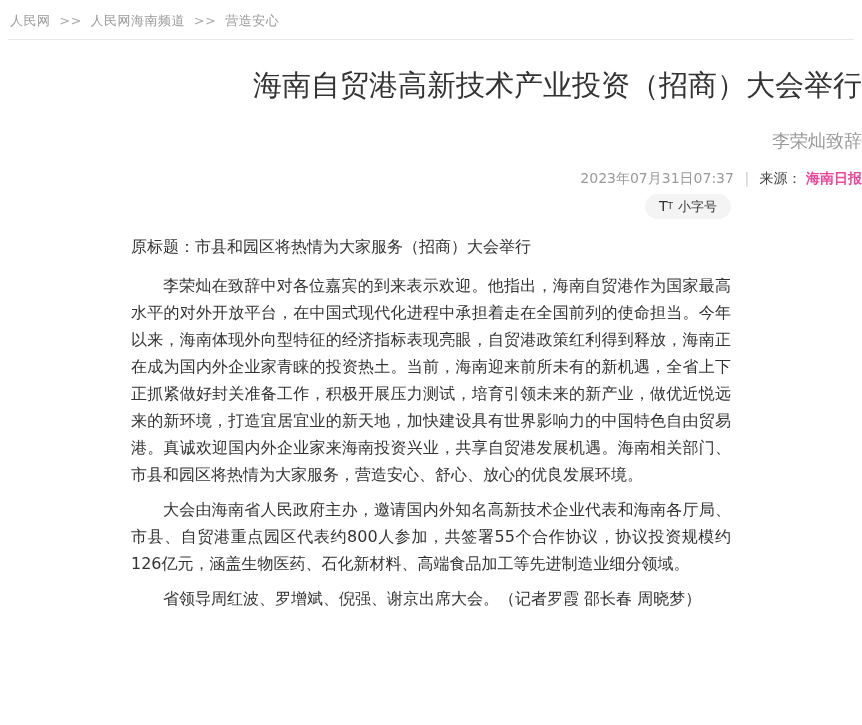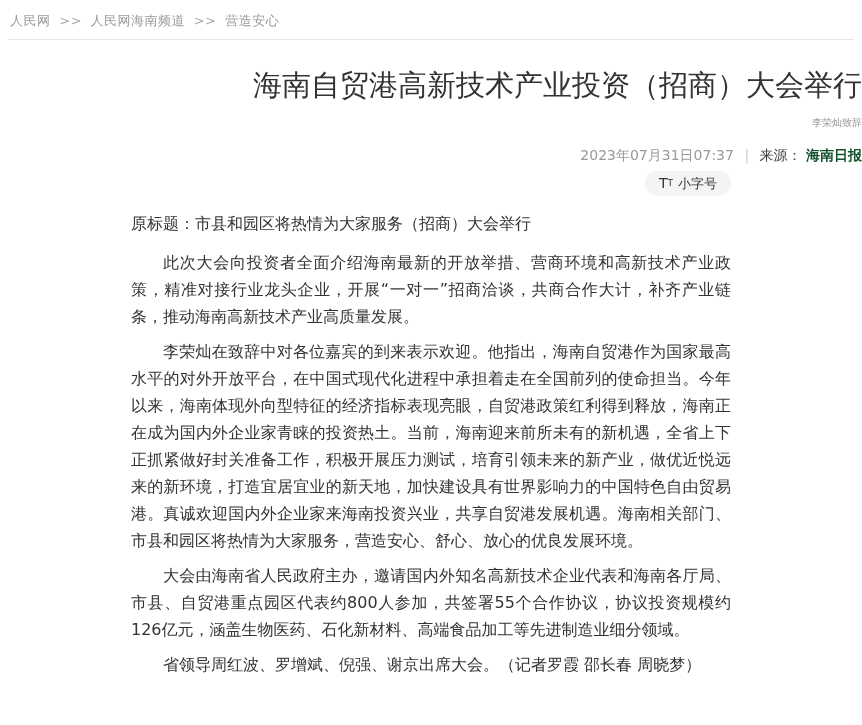--- a/index.html
+++ b/index.html
@@ -32,33 +32,33 @@
   
   .article-header { text-align: right; }
   .article-title {
     margin-top: 26px;
     font-size: 29px;
     font-weight: 400;
     color: #333333;
     line-height: 38px;
   }
   .article-subtitle {
-    margin-top: 12px;
-    font-size: 10px;
+    margin-top: 25px;
+    font-size: 18px;
     color: #999999;
   }
   .article-meta {
     margin-top: 17px;
     font-size: 14px;
     color: #999999;
   }
   .article-meta .meta-sep { margin: 0 6px; color: #cccccc; }
   .article-meta .source-label { color: #404040; }
   .article-meta .source-link {
-    color: #14532d;
+    color: #ec4899;
     font-weight: bold;
     text-decoration: none;
     cursor: pointer;
   }
 
   
   .article-outer { width: 652px; margin: 0 auto; }
   .article-inner { width: 600px; margin: 0 auto; }
 
   
@@ -126,21 +126,20 @@
     <div class="toolbar-row">
       <button class="font-size-btn">
         <span class="t-big">T</span>
         <span class="t-small">T</span>
         <span>小字号</span>
       </button>
     </div>
 
     <div class="article-body">
       <p class="original-title">原标题：市县和园区将热情为大家服务（招商）大会举行</p>
-      <p class="para">此次大会向投资者全面介绍海南最新的开放举措、营商环境和高新技术产业政策，精准对接行业龙头企业，开展“一对一”招商洽谈，共商合作大计，补齐产业链条，推动海南高新技术产业高质量发展。</p>
       <p class="para">李荣灿在致辞中对各位嘉宾的到来表示欢迎。他指出，海南自贸港作为国家最高水平的对外开放平台，在中国式现代化进程中承担着走在全国前列的使命担当。今年以来，海南体现外向型特征的经济指标表现亮眼，自贸港政策红利得到释放，海南正在成为国内外企业家青睐的投资热土。当前，海南迎来前所未有的新机遇，全省上下正抓紧做好封关准备工作，积极开展压力测试，培育引领未来的新产业，做优近悦远来的新环境，打造宜居宜业的新天地，加快建设具有世界影响力的中国特色自由贸易港。真诚欢迎国内外企业家来海南投资兴业，共享自贸港发展机遇。海南相关部门、市县和园区将热情为大家服务，营造安心、舒心、放心的优良发展环境。</p>
       <p class="para">大会由海南省人民政府主办，邀请国内外知名高新技术企业代表和海南各厅局、市县、自贸港重点园区代表约800人参加，共签署55个合作协议，协议投资规模约126亿元，涵盖生物医药、石化新材料、高端食品加工等先进制造业细分领域。</p>
       <p class="para">省领导周红波、罗增斌、倪强、谢京出席大会。（记者罗霞 邵长春 周晓梦）</p>
     </div>
 
   </div>
 
 </div>
 
 </body></html>

